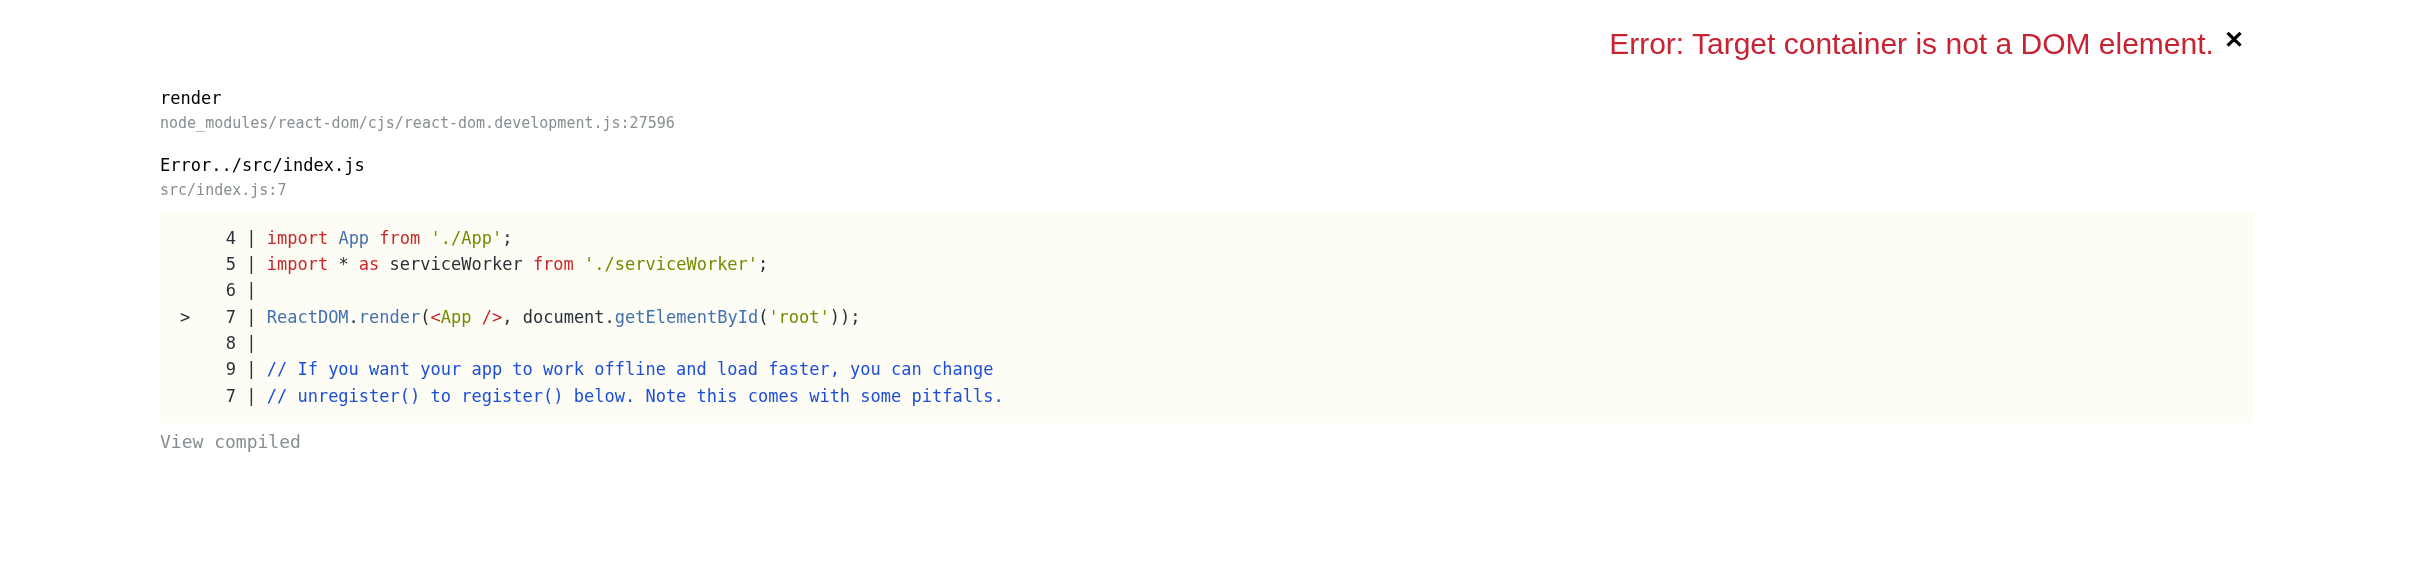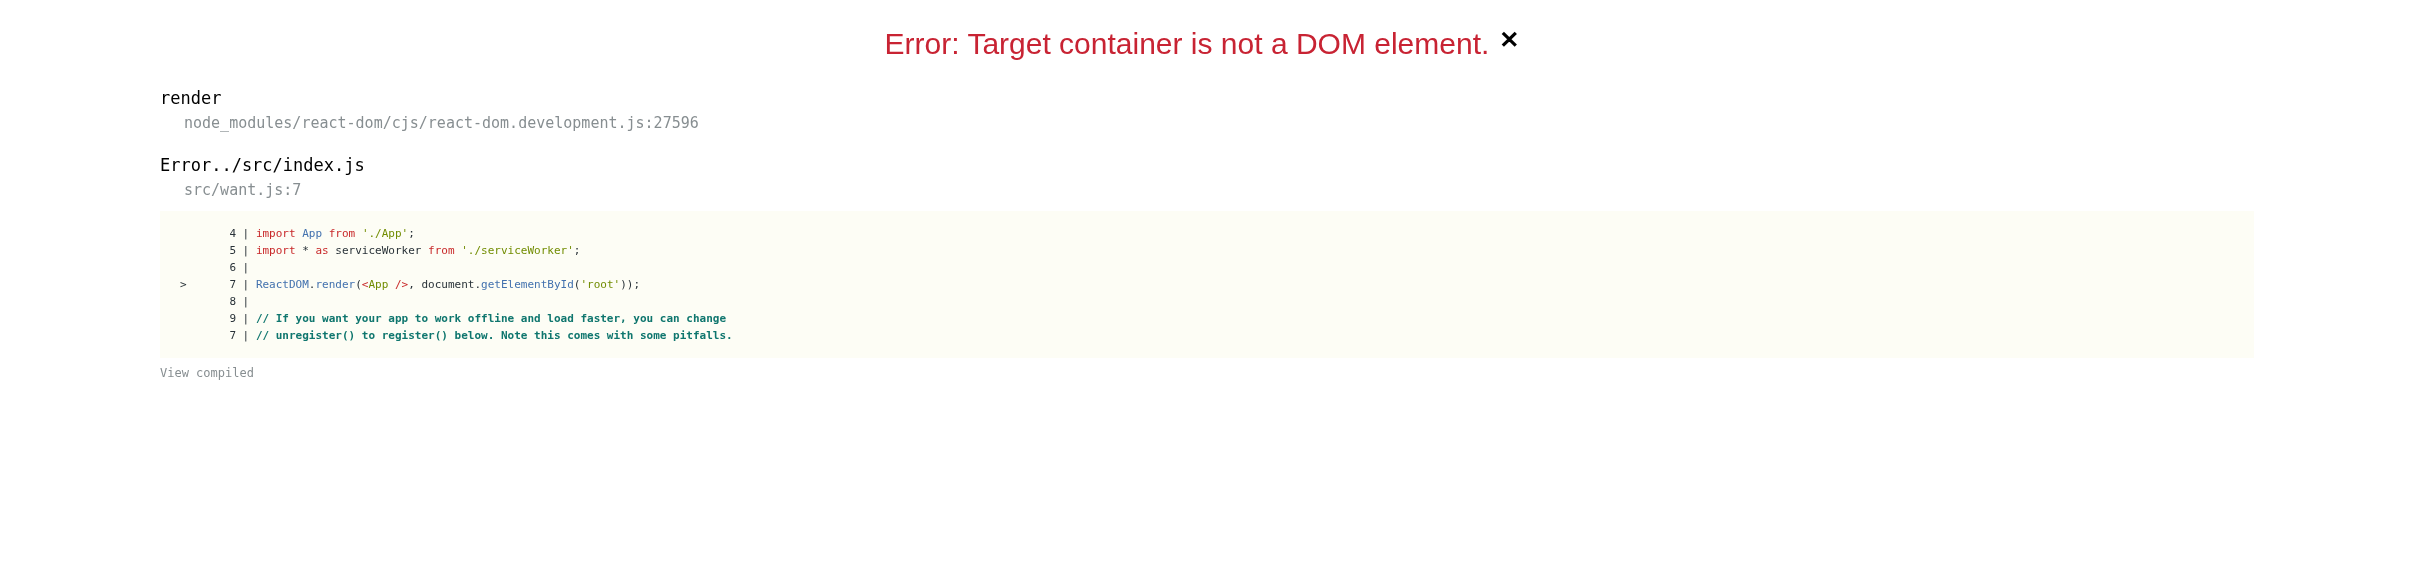--- a/index.html
+++ b/index.html
@@ -12,21 +12,21 @@
       background: #ffffff;
       padding: 24px 0;
     }
     .container {
       max-width: 2414px;
       margin: 0 auto;
       padding: 0 160px 0 160px;
     }
     .header-row {
       display: flex;
-      justify-content: center;
+      justify-content: flex-end;
       align-items: flex-start;
       margin-bottom: 24px;
     }
     .error-title {
       font-size: 30px;
       font-weight: 400;
       color: #c82333;
       line-height: 1.3;
     }
     .close-icon {
@@ -45,32 +45,31 @@
       font-size: 17px;
       color: #000;
       line-height: 1.4;
     }
     .frame-location {
       font-family: Consolas, Menlo, monospace;
       font-size: 15px;
       color: #878e91;
       line-height: 1.4;
       margin-top: 2px;
-      margin-left: 24px;
     }
     .frame-gap {
       height: 12px;
     }
     .code-block {
       background: #fdfdf5;
       padding: 14px 20px;
       margin-top: 10px;
       margin-bottom: 8px;
       font-family: Consolas, Menlo, monospace;
-      font-size: 11px;
+      font-size: 17px;
       line-height: 1.55;
       overflow-x: auto;
     }
     .code-line {
       white-space: pre;
       color: #293238;
     }
     .gutter {
       display: inline-block;
       min-width: 42px;
@@ -82,27 +81,27 @@
       width: 14px;
       text-align: left;
       color: #293238;
     }
     .pipe {
       color: #293238;
     }
     .tok-keyword { color: #c82829; }
     .tok-ident { color: #4271ae; }
     .tok-string { color: #718c00; }
-    .tok-comment { color: #0f766e; font-weight: bold; }
+    .tok-comment { color: #1d4ed8; }
     .tok-tag { color: #c82829; }
     .tok-tagname { color: #718c00; }
     .tok-plain { color: #293238; }
     .view-compiled {
       font-family: Consolas, Menlo, monospace;
-      font-size: 12px;
+      font-size: 18px;
       color: #878e91;
       cursor: pointer;
     }
   </style>
 </head>
 <body>
 
 <div class="container">
   <div class="header-row">
     <div class="error-title">Error: Target container is not a DOM element.</div>
@@ -111,21 +110,21 @@
 
   <div class="frame">
     <div class="frame-name">render</div>
     <div class="frame-location">node_modules/react-dom/cjs/react-dom.development.js:27596</div>
   </div>
 
   <div class="frame-gap"></div>
 
   <div class="frame">
     <div class="frame-name">Error../src/index.js</div>
-    <div class="frame-location">src/want.js:7</div>
+    <div class="frame-location">src/index.js:7</div>
   </div>
 
   <div class="code-block" id="code-block">
       <div class="code-line"><span class="pointer"> </span><span class="gutter">4</span><span class="pipe"> | </span><span class="tok-keyword">import</span><span class="tok-plain"> </span><span class="tok-ident">App</span><span class="tok-plain"> </span><span class="tok-keyword">from</span><span class="tok-plain"> </span><span class="tok-string">'./App'</span><span class="tok-plain">;</span></div>
       <div class="code-line"><span class="pointer"> </span><span class="gutter">5</span><span class="pipe"> | </span><span class="tok-keyword">import</span><span class="tok-plain"> * </span><span class="tok-keyword">as</span><span class="tok-plain"> serviceWorker </span><span class="tok-keyword">from</span><span class="tok-plain"> </span><span class="tok-string">'./serviceWorker'</span><span class="tok-plain">;</span></div>
       <div class="code-line"><span class="pointer"> </span><span class="gutter">6</span><span class="pipe"> | </span></div>
       <div class="code-line"><span class="pointer">&gt;</span><span class="gutter">7</span><span class="pipe"> | </span><span class="tok-ident">ReactDOM</span><span class="tok-plain">.</span><span class="tok-ident">render</span><span class="tok-plain">(</span><span class="tok-tag">&lt;</span><span class="tok-tagname">App</span><span class="tok-plain"> </span><span class="tok-tag">/&gt;</span><span class="tok-plain">, document.</span><span class="tok-ident">getElementById</span><span class="tok-plain">(</span><span class="tok-string">'root'</span><span class="tok-plain">));</span></div>
       <div class="code-line"><span class="pointer"> </span><span class="gutter">8</span><span class="pipe"> | </span></div>
       <div class="code-line"><span class="pointer"> </span><span class="gutter">9</span><span class="pipe"> | </span><span class="tok-comment">// If you want your app to work offline and load faster, you can change</span></div>
       <div class="code-line"><span class="pointer"> </span><span class="gutter">7</span><span class="pipe"> | </span><span class="tok-comment">// unregister() to register() below. Note this comes with some pitfalls.</span></div>

